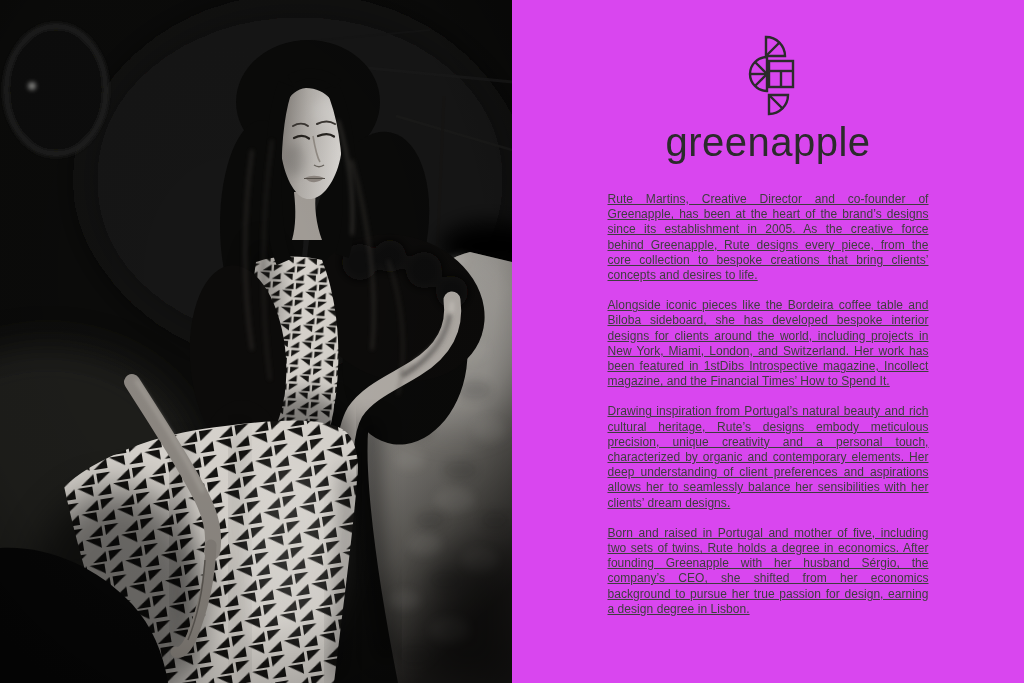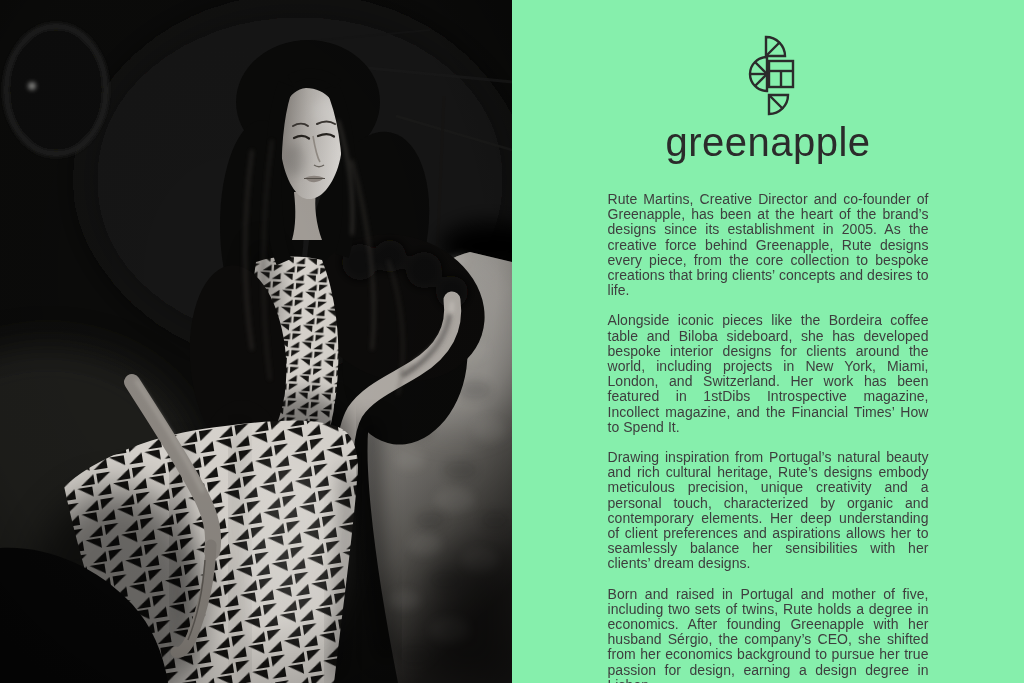--- a/index.html
+++ b/index.html
@@ -1,27 +1,27 @@
 <!DOCTYPE html>
 <html><head>
 <meta charset="utf-8">
 <title>greenapple</title>
 <style>
   html,body{margin:0;padding:0;background:#ffffff;}
   .page{width:1024px;height:683px;display:flex;overflow:hidden;font-family:"Liberation Sans",sans-serif;}
   .photo-pane{width:512px;height:683px;flex:0 0 512px;background:#0b0b0a;position:relative;overflow:hidden;}
   .photo-pane svg{display:block;width:512px;height:683px;}
-  .content-pane{width:512px;height:683px;flex:0 0 512px;background:#86efac;box-sizing:border-box;
+  .content-pane{width:512px;height:683px;flex:0 0 512px;background:#d946ef;box-sizing:border-box;
     display:flex;flex-direction:column;align-items:center;}
   .brand{margin-top:30px;text-align:center;}
   .logo-mark{display:block;margin:0 auto;}
   .wordmark{margin:4px 0 0 0;font-size:40px;font-weight:400;color:#2b2b2b;letter-spacing:0.5px;line-height:1.1;}
   .about{width:321px;margin-top:28px;box-sizing:border-box;}
-  .about p{margin:0 0 15px 0;font-size:14px;line-height:15.2px;color:#3e3e3e;
-    text-align:justify;letter-spacing:0.05px;}
+  .about p{margin:0 0 15px 0;font-size:12px;line-height:15.2px;color:#3e3e3e;
+    text-align:justify;letter-spacing:0.05px;text-decoration:underline;}
   .about p:last-child{margin-bottom:0;}
 </style>
 </head>
 <body>
 
 <div class="page">
 
   <div class="photo-pane">
     <svg viewBox="0 0 512 683" role="img">
       <defs>

